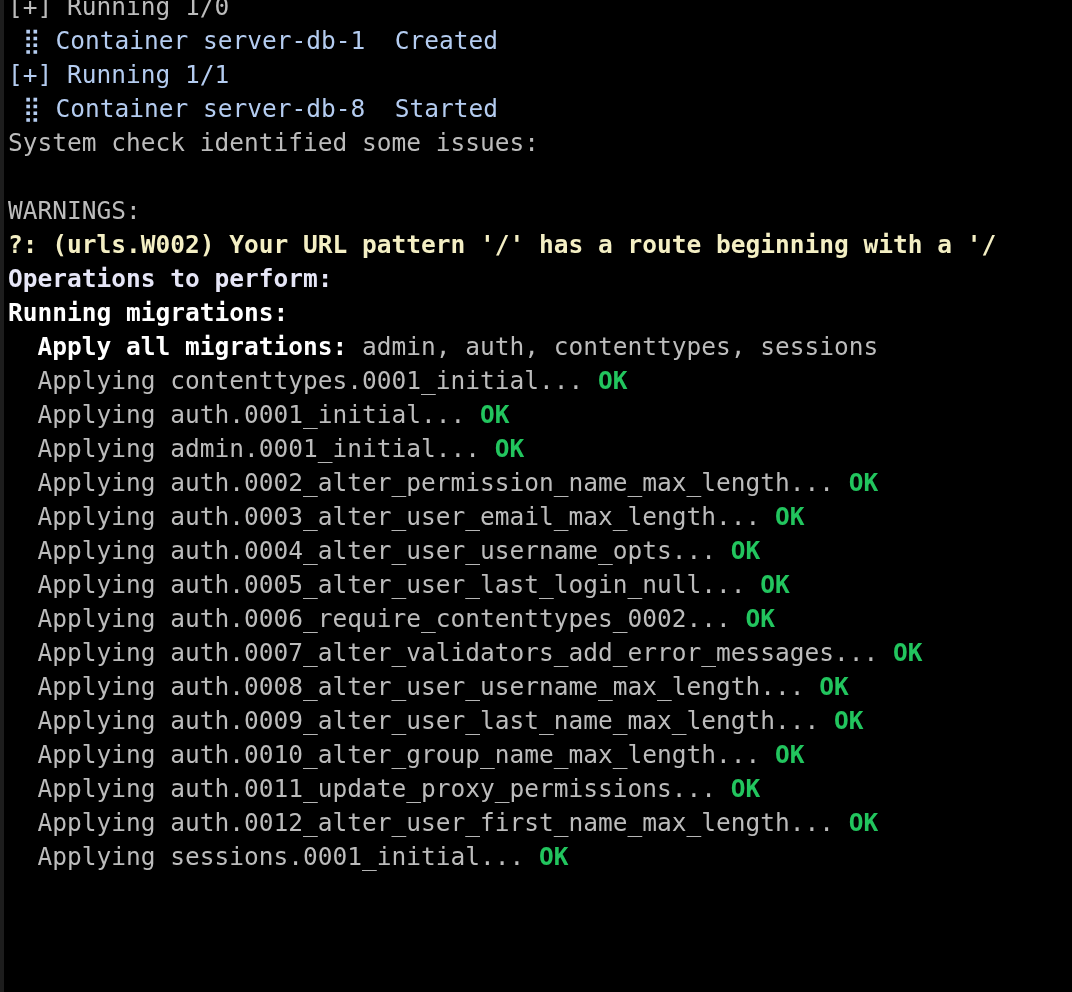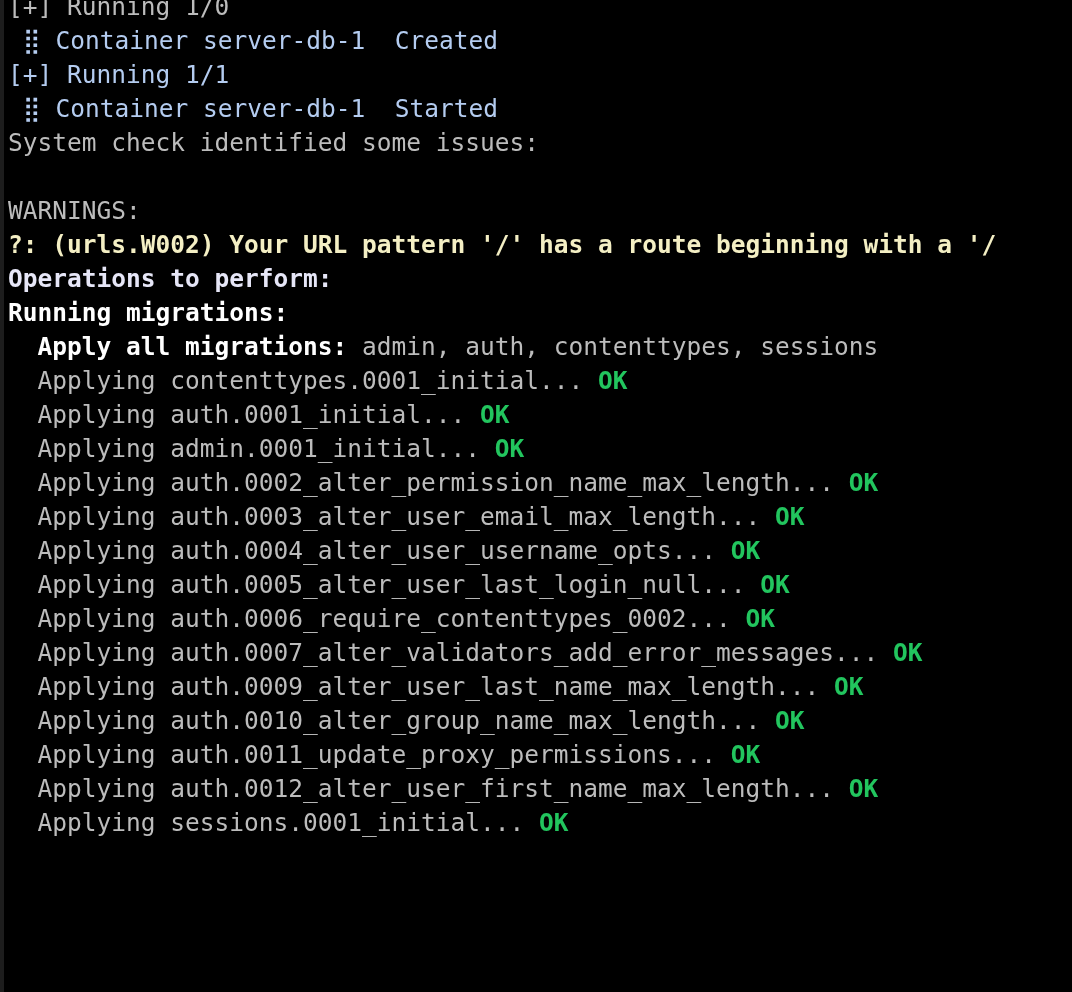--- a/index.html
+++ b/index.html
@@ -52,36 +52,37 @@
   .seg { white-space: pre; }
 </style>
 </head>
 <body>
 
 <div id="terminal">
   <div class="term-body" id="term-body">
       <div class="line"><span class="seg c-gray">[+] Running 1/0</span></div>
       <div class="line"><span class="seg c-blank"> </span><span class="seg c-blue">⣿ Container server-db-1  Created</span></div>
       <div class="line"><span class="seg c-blue">[+] Running 1/1</span></div>
-      <div class="line"><span class="seg c-blank"> </span><span class="seg c-blue">⣿ Container server-db-1  Started</span></div>
+      <div class="line"><span class="seg c-blank"> </span><span class="seg c-blue">⣿ Container server-db-8  Started</span></div>
       <div class="line"><span class="seg c-gray">System check identified some issues:</span></div>
       <div class="line"><span class="seg c-blank"> </span></div>
       <div class="line"><span class="seg c-gray">WARNINGS:</span></div>
       <div class="line"><span class="seg c-yellow">?: (urls.W002) Your URL pattern '/' has a route beginning with a '/</span></div>
       <div class="line"><span class="seg c-lav-b">Operations to perform:</span></div>
       <div class="line"><span class="seg c-white-b">Running migrations:</span></div>
       <div class="line"><span class="seg c-white-b">  Apply all migrations:</span><span class="seg c-gray"> admin, auth, contenttypes, sessions</span></div>
       <div class="line"><span class="seg c-gray">  Applying contenttypes.0001_initial... </span><span class="seg c-green-b">OK</span></div>
       <div class="line"><span class="seg c-gray">  Applying auth.0001_initial... </span><span class="seg c-green-b">OK</span></div>
       <div class="line"><span class="seg c-gray">  Applying admin.0001_initial... </span><span class="seg c-green-b">OK</span></div>
       <div class="line"><span class="seg c-gray">  Applying auth.0002_alter_permission_name_max_length... </span><span class="seg c-green-b">OK</span></div>
       <div class="line"><span class="seg c-gray">  Applying auth.0003_alter_user_email_max_length... </span><span class="seg c-green-b">OK</span></div>
       <div class="line"><span class="seg c-gray">  Applying auth.0004_alter_user_username_opts... </span><span class="seg c-green-b">OK</span></div>
       <div class="line"><span class="seg c-gray">  Applying auth.0005_alter_user_last_login_null... </span><span class="seg c-green-b">OK</span></div>
       <div class="line"><span class="seg c-gray">  Applying auth.0006_require_contenttypes_0002... </span><span class="seg c-green-b">OK</span></div>
       <div class="line"><span class="seg c-gray">  Applying auth.0007_alter_validators_add_error_messages... </span><span class="seg c-green-b">OK</span></div>
+      <div class="line"><span class="seg c-gray">  Applying auth.0008_alter_user_username_max_length... </span><span class="seg c-green-b">OK</span></div>
       <div class="line"><span class="seg c-gray">  Applying auth.0009_alter_user_last_name_max_length... </span><span class="seg c-green-b">OK</span></div>
       <div class="line"><span class="seg c-gray">  Applying auth.0010_alter_group_name_max_length... </span><span class="seg c-green-b">OK</span></div>
       <div class="line"><span class="seg c-gray">  Applying auth.0011_update_proxy_permissions... </span><span class="seg c-green-b">OK</span></div>
       <div class="line"><span class="seg c-gray">  Applying auth.0012_alter_user_first_name_max_length... </span><span class="seg c-green-b">OK</span></div>
       <div class="line"><span class="seg c-gray">  Applying sessions.0001_initial... </span><span class="seg c-green-b">OK</span></div>
     </div>
 </div>
 
 </body></html>

